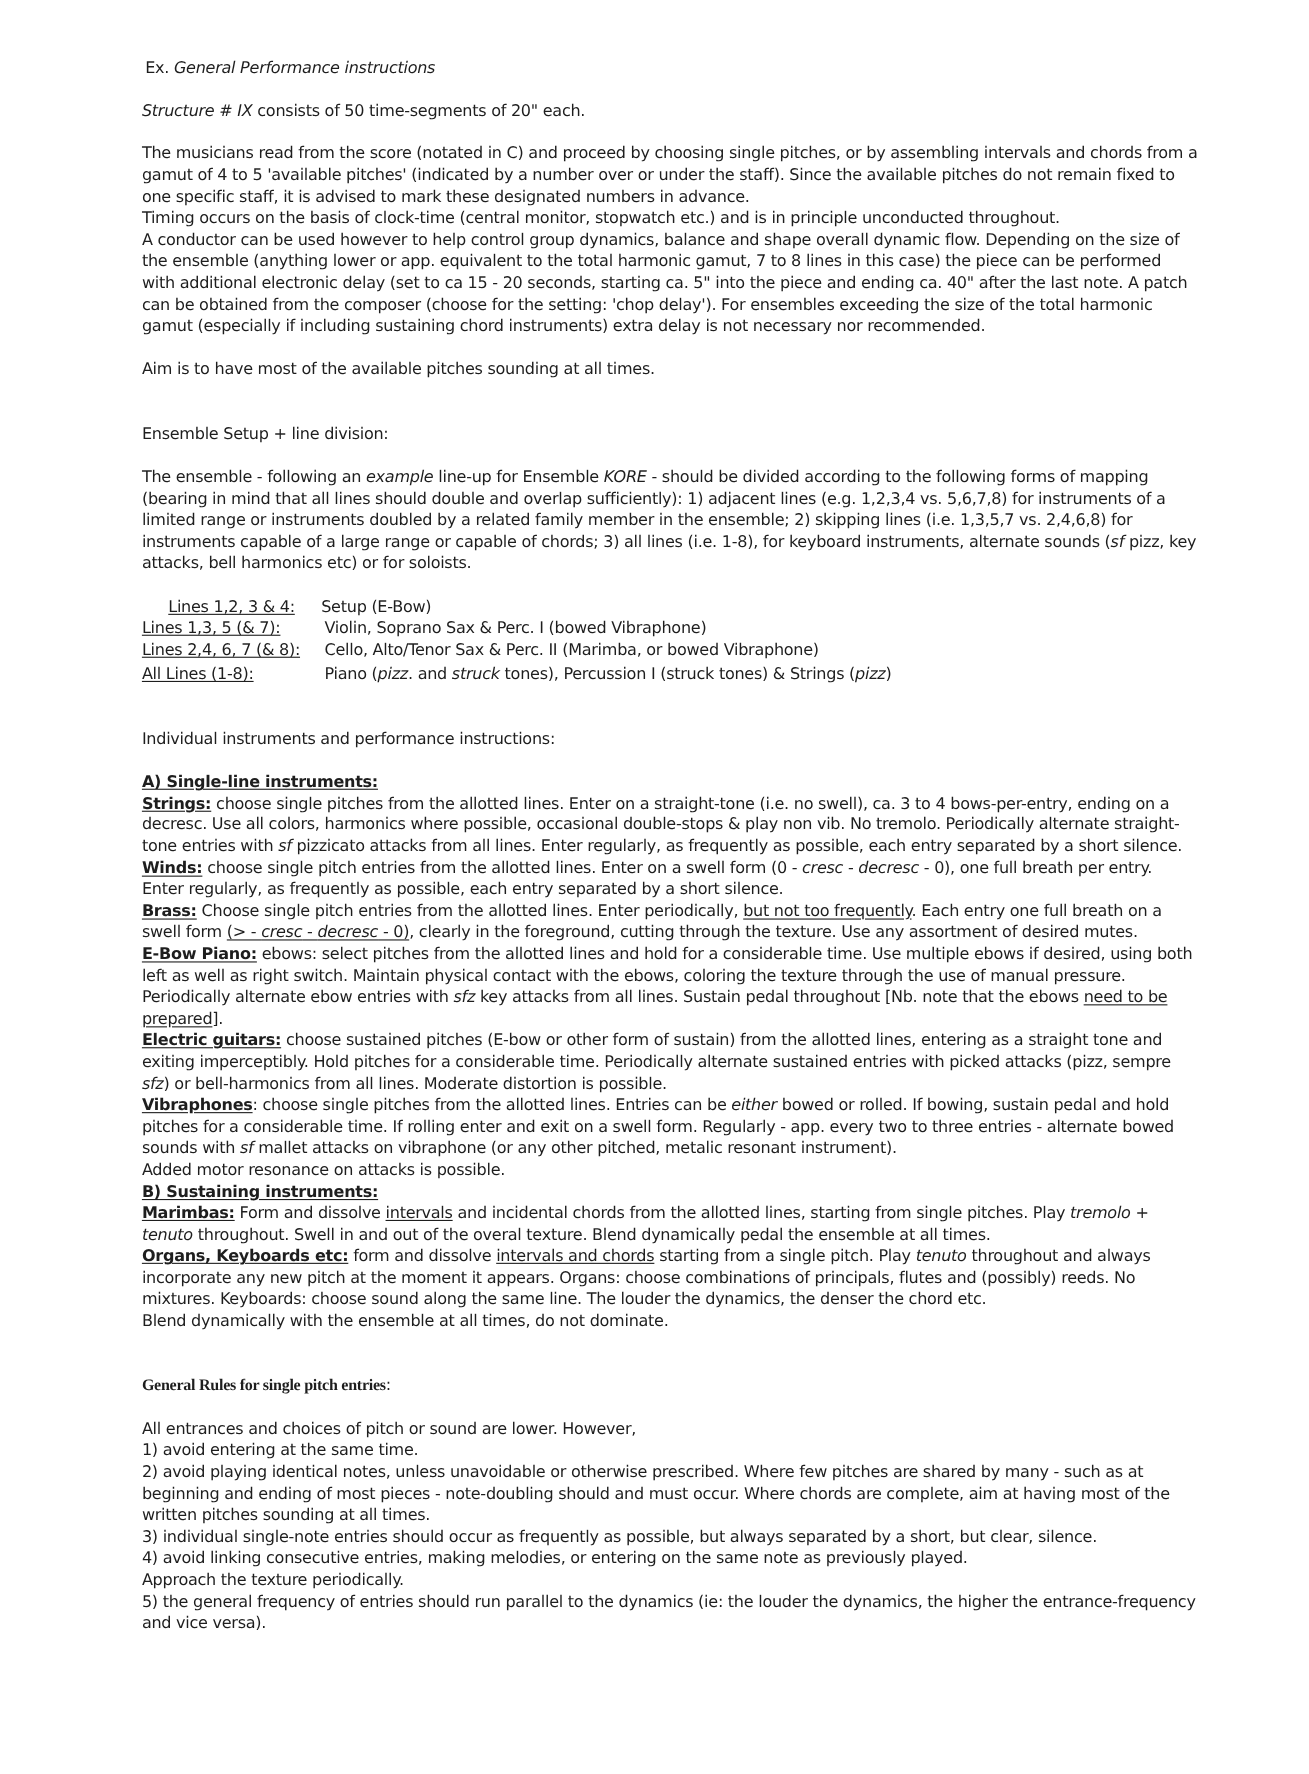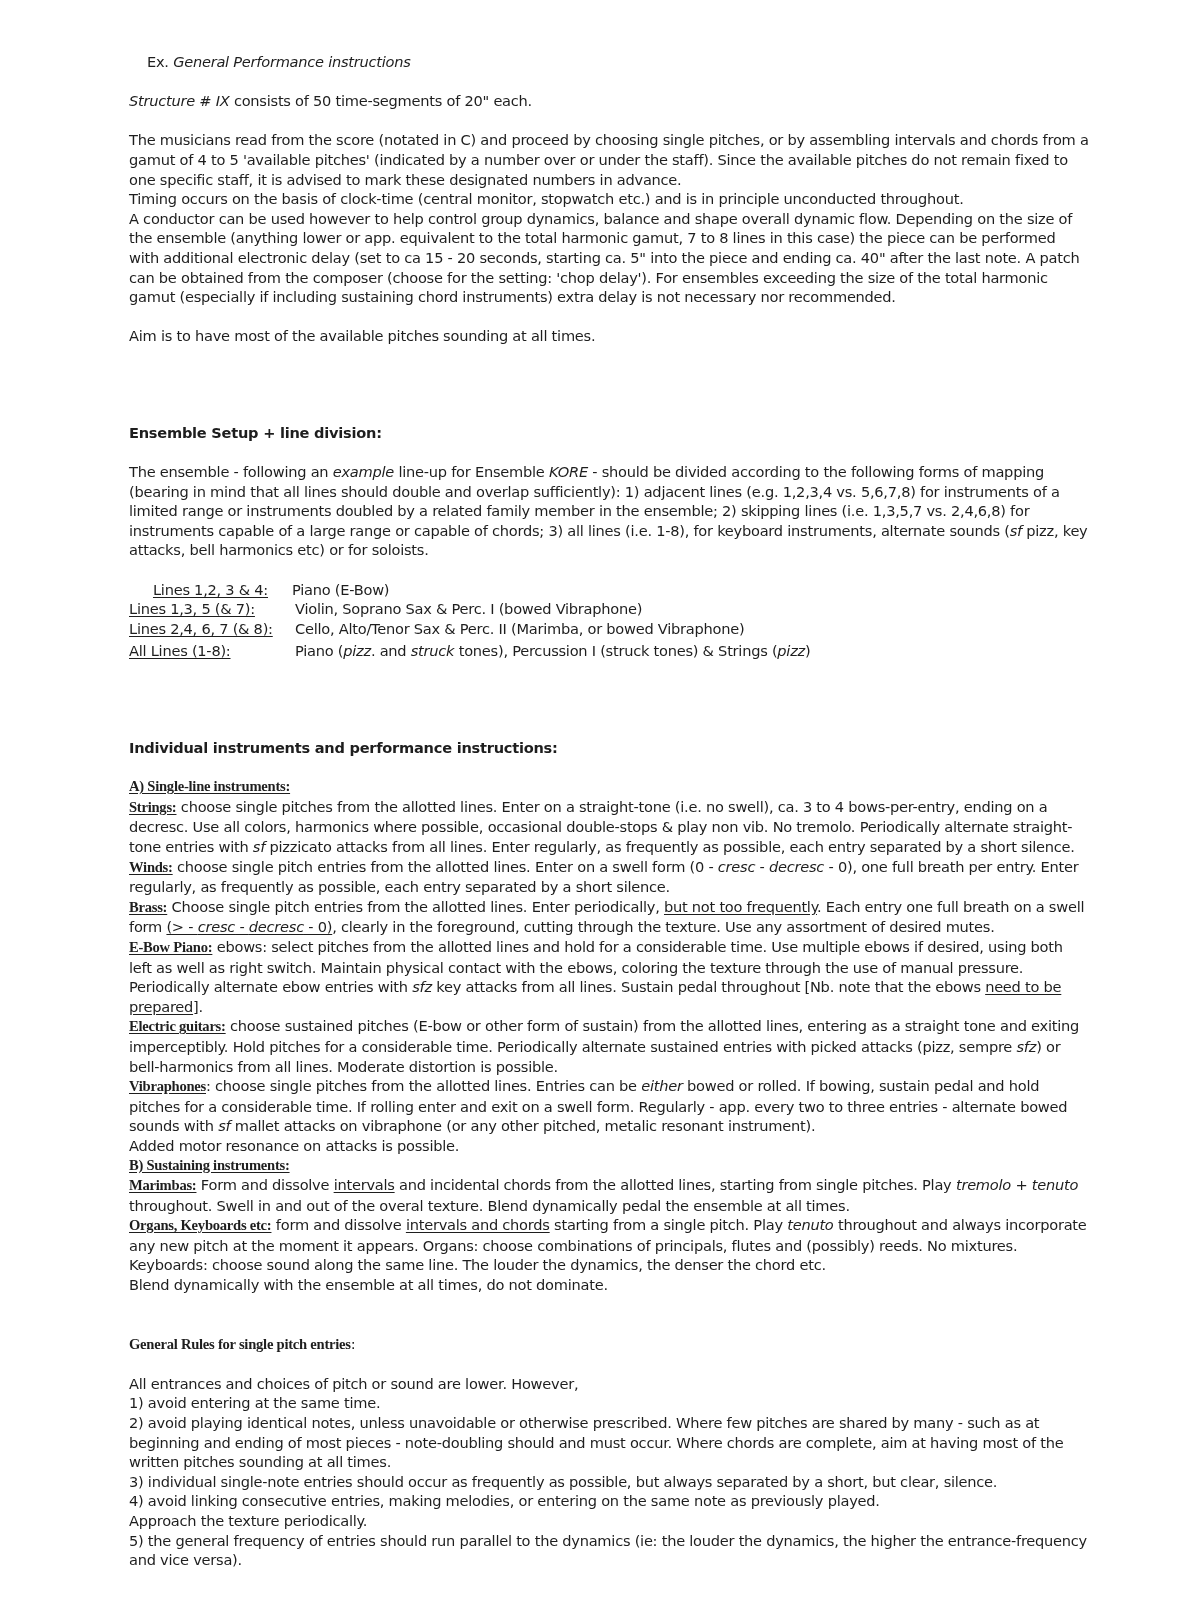--- a/index.html
+++ b/index.html
@@ -8,26 +8,26 @@
       font-family: "DejaVu Sans", sans-serif;
       color: #1e1e1e;
     }
     .page {
       position: absolute; left: 129px; top: 52px; width: 960px;
       font-size: 14.6px; line-height: 19.6px; letter-spacing: -0.25px;
     }
     p { margin: 0; }
     .gap1 { height: 19.6px; }
     .gap2 { height: 39px; }
-    .ex-title { margin-left: 18px; }
+    .ex-title { margin-left: 3px; }
     em, .it { font-style: italic; }
     .u { text-decoration: underline; text-underline-offset: 2px; }
     .b { font-weight: bold; font-family: Liberation Serif, serif; }
-    .bu { font-weight: bold; text-decoration: underline; text-underline-offset: 2px; font-family: Liberation Serif, serif; }
-    .head { font-weight: bold; margin-top: 38px; }
+    .bu { font-weight: bold; text-decoration: underline; text-underline-offset: 2px; }
+    .head { font-weight: normal; }
     .lineup-row { display: flex; }
     .lineup-label { width: 166px; flex: none; text-decoration: underline; text-underline-offset: 2px; }
     .lineup-row.last { margin-top: 3px; align-items: center; }
     .first-lineup .lineup-label { width: 163px; text-align: center; }
   </style>
 </head>
 <body>
 
 <div class="page">
 
@@ -45,21 +45,21 @@
   <div class="gap2"></div>
 
   <p class="head">Ensemble Setup + line division:</p>
   <div class="gap1"></div>
   <p><span>The ensemble - following an </span><em>example</em><span> line-up for Ensemble </span><em>KORE</em><span> - should be divided according to the following forms of mapping (bearing in mind that all lines should double and overlap sufficiently): 1) adjacent lines (e.g. 1,2,3,4 vs. 5,6,7,8) for instruments of a limited range or instruments doubled by a related family member in the ensemble; 2) skipping lines (i.e. 1,3,5,7 vs. 2,4,6,8) for instruments capable of a large range or capable of chords; 3) all lines (i.e. 1-8), for keyboard instruments, alternate sounds (</span><em>sf</em><span> pizz, key attacks, bell harmonics etc) or for soloists.</span></p>
   <div class="gap1"></div>
 
   <div>
     <div class="lineup-row first-lineup">
       <span class="lineup-label">Lines 1,2, 3 &amp; 4:</span>
-      <span>Piano (E-Bow)</span>
+      <span>Setup (E-Bow)</span>
     </div>
     <div class="lineup-row">
       <span class="lineup-label">Lines 1,3, 5 (&amp; 7):</span>
       <span>Violin, Soprano Sax &amp; Perc. I (bowed Vibraphone)</span>
     </div>
     <div class="lineup-row">
       <span class="lineup-label">Lines 2,4, 6, 7 (&amp; 8):</span>
       <span>Cello, Alto/Tenor Sax &amp; Perc. II (Marimba, or bowed Vibraphone)</span>
     </div>
     <div class="lineup-row last">

